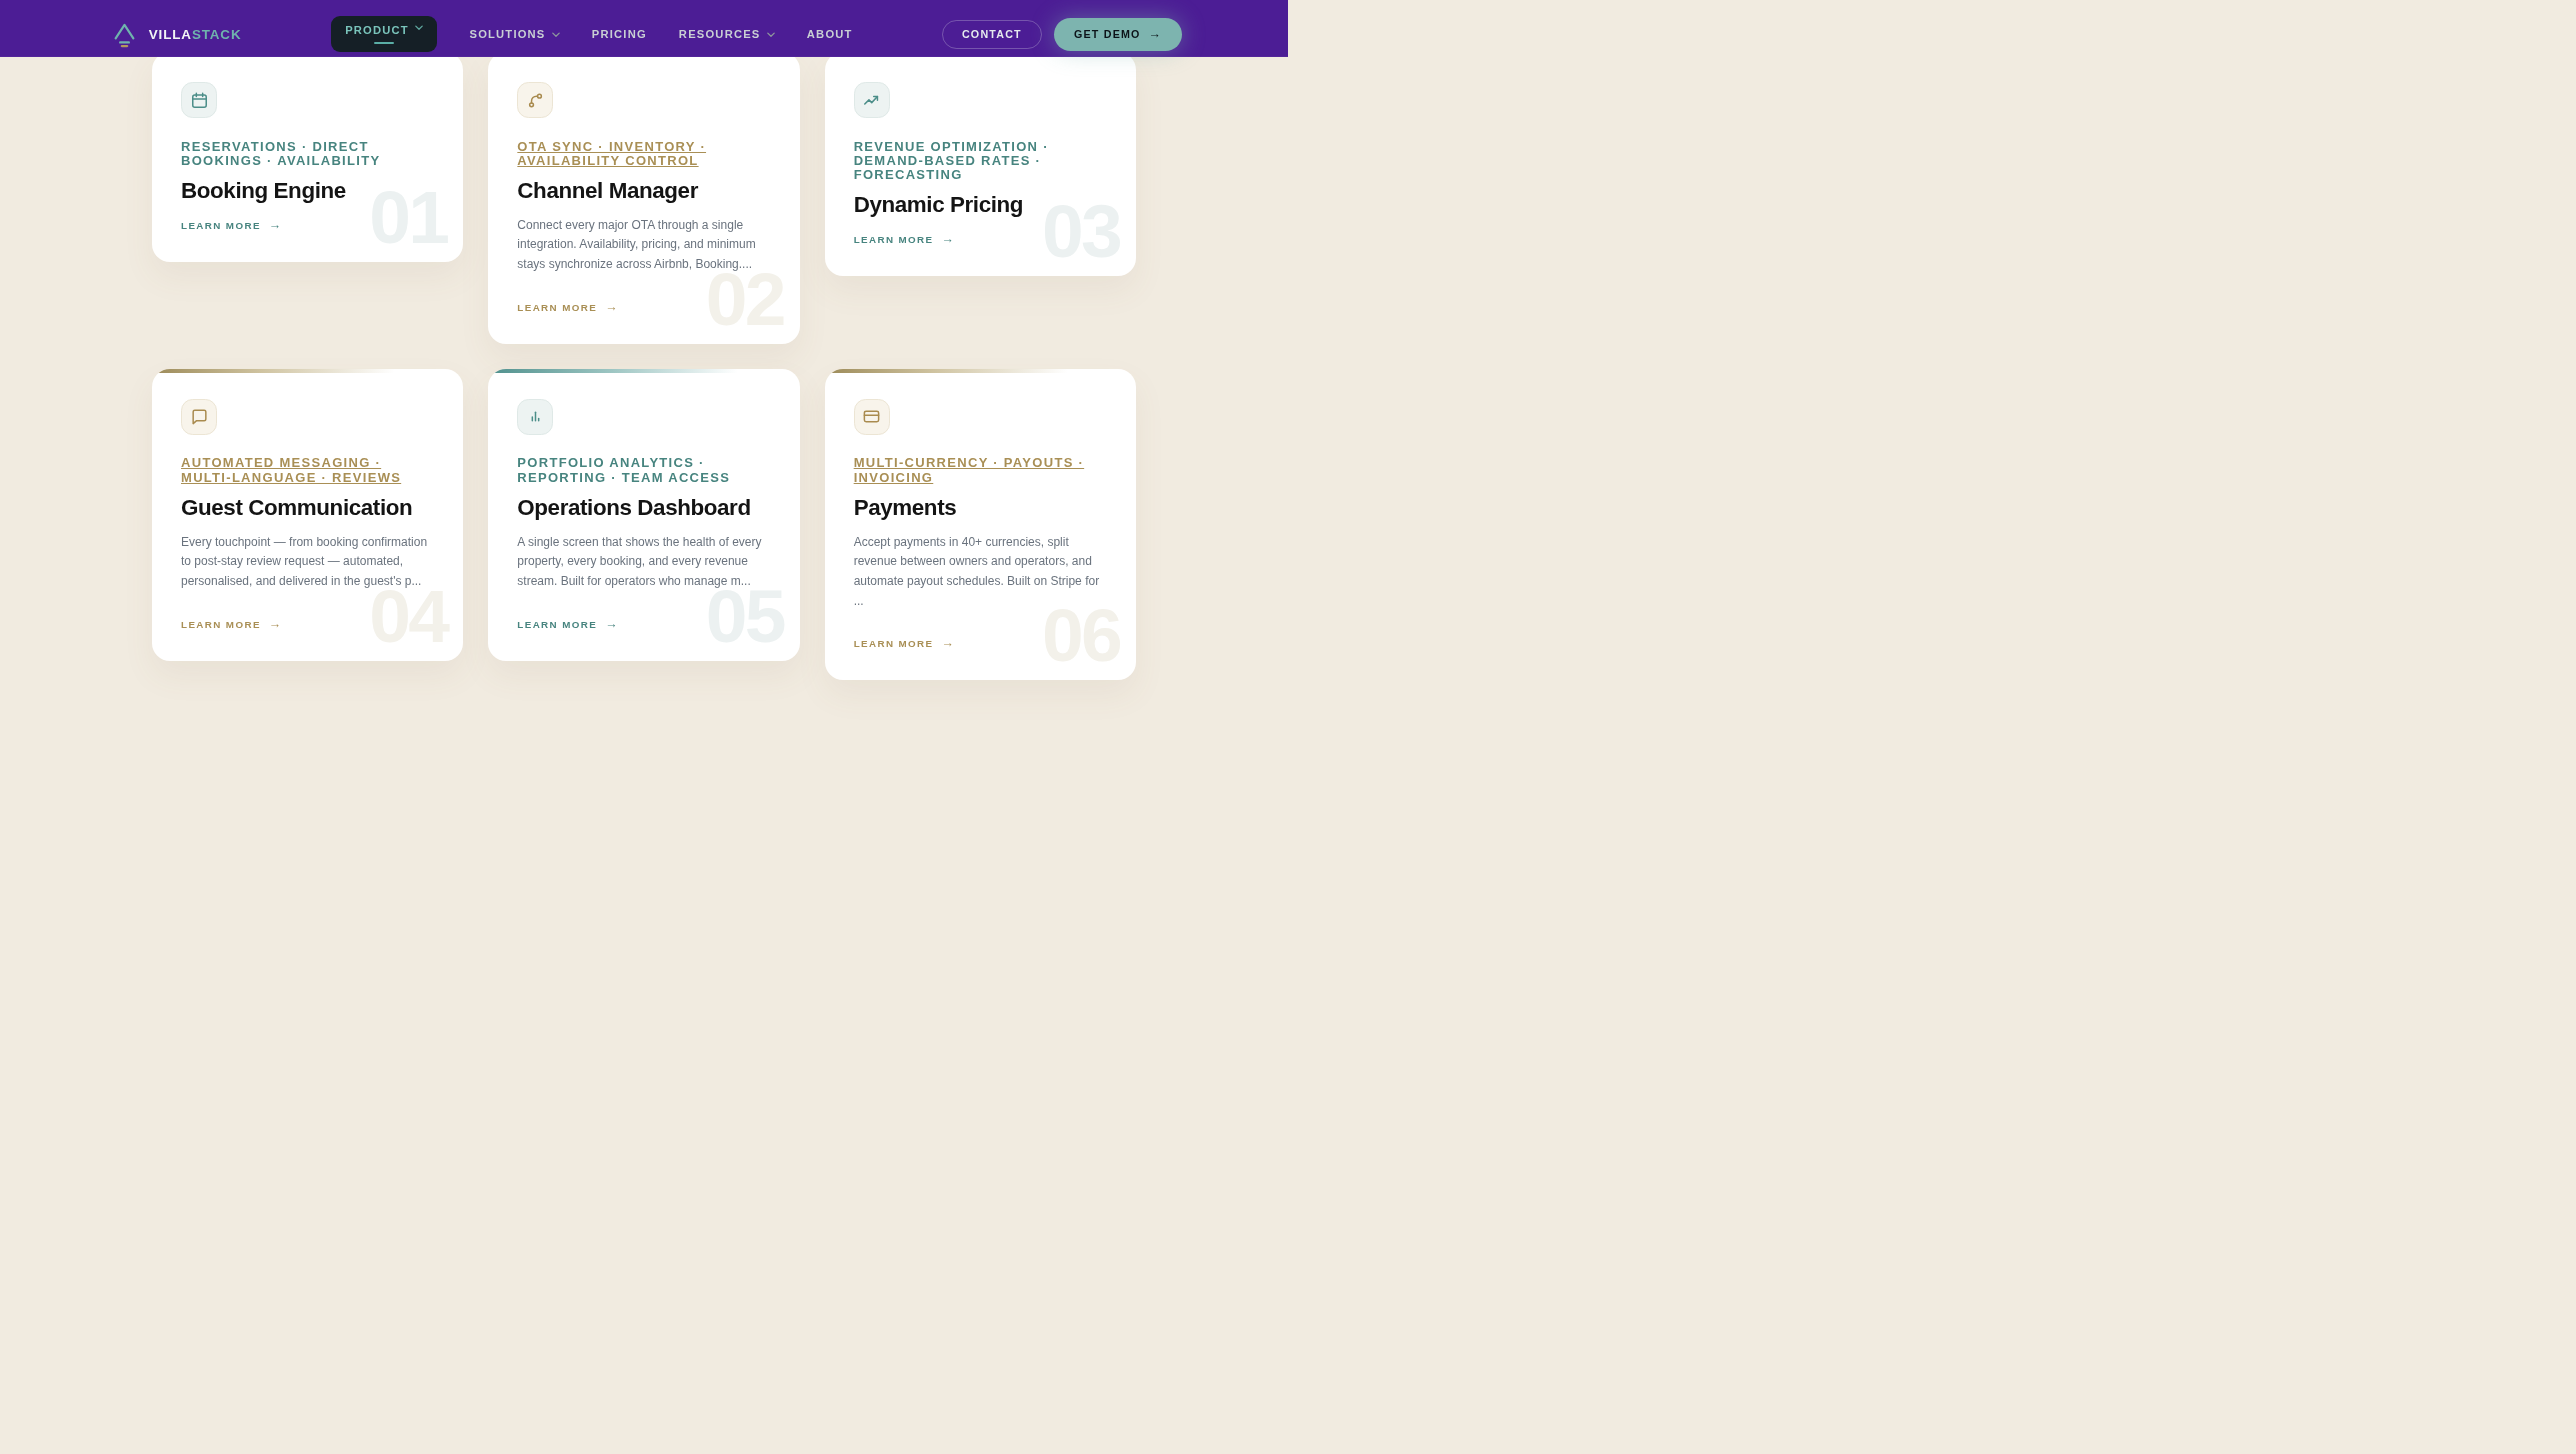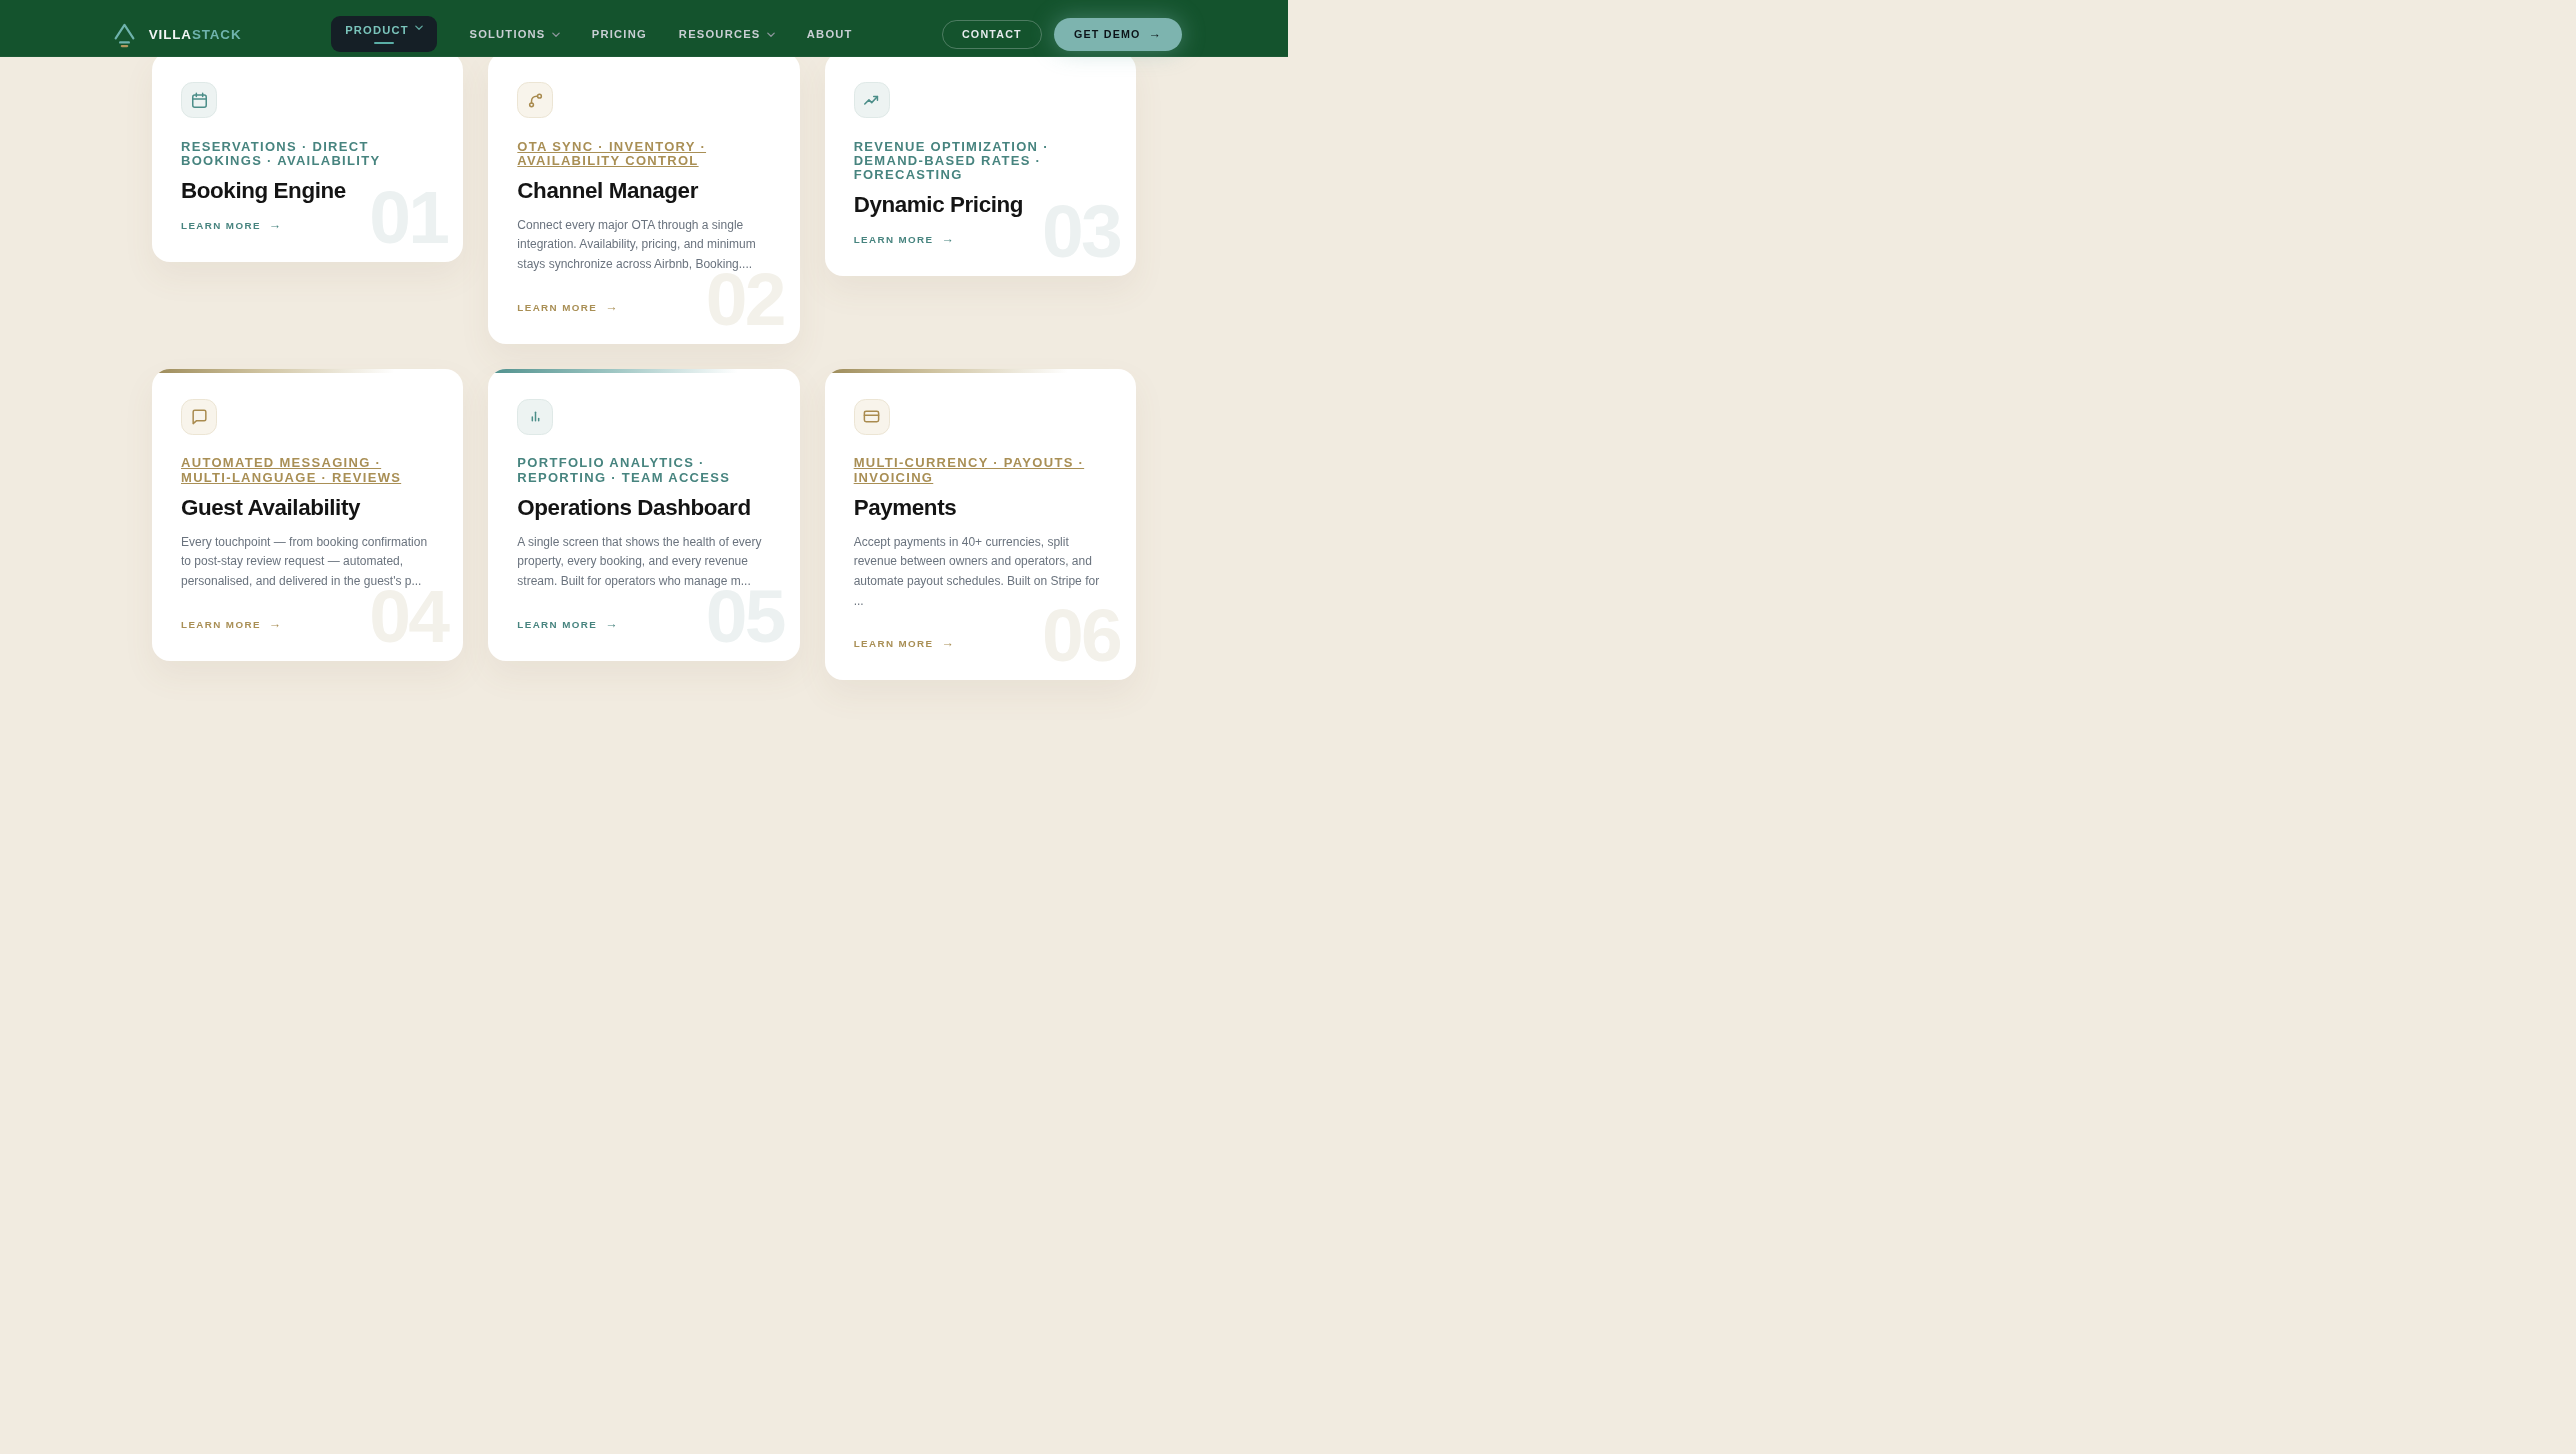--- a/index.html
+++ b/index.html
@@ -7,21 +7,21 @@
   body {
     width:1288px; height:727px; overflow:hidden;
     background:#f1ebe0;
     font-family:"Liberation Sans", sans-serif;
     -webkit-font-smoothing:antialiased;
   }
 
   
   .navbar {
     position:fixed; top:0; left:0; width:1288px; height:57px;
-    background:#14532d; z-index:10;
+    background:#4c1d95; z-index:10;
     display:flex; align-items:center;
     padding:12px 106px 0 111px;
     border-bottom:0.9px solid rgba(255,255,255,0.04);
   }
   .brand { display:flex; align-items:center; gap:10.7px; cursor:pointer; }
   .brand-name { font-size:13.4px; font-weight:700; letter-spacing:0.9px; }
   .brand-name .b1 { color:#f2f5f5; }
   .brand-name .b2 { color:#6fb3ad; }
   .nav-center { flex:1; display:flex; justify-content:center; align-items:center; gap:32px; }
   .nav-item {
@@ -229,21 +229,21 @@
     <article class="card gold">
       <div class="strip gold"></div>
       <div class="icon-box">
         <span>
           <svg width="19" height="19" viewBox="0 0 24 24" fill="none" stroke="currentColor" stroke-width="1.9" stroke-linecap="round" stroke-linejoin="round">
             <path d="M20 15.5a2 2 0 0 1-2 2H8l-4 3.5V6a2 2 0 0 1 2-2h12a2 2 0 0 1 2 2z"></path>
           </svg>
         </span>
       </div>
       <div class="eyebrow">AUTOMATED MESSAGING · MULTI-LANGUAGE · REVIEWS</div>
-      <h3 class="title">Guest Availability</h3>
+      <h3 class="title">Guest Communication</h3>
       <p class="desc">Every touchpoint — from booking confirmation to post-stay review request — automated, personalised, and delivered in the guest's p...</p>
       <a class="learn">
         <span>LEARN MORE</span>
         <span class="arr">→</span>
       </a>
       <div class="num">04</div>
     </article>
 
     <article class="card teal">
       <div class="strip teal"></div>

